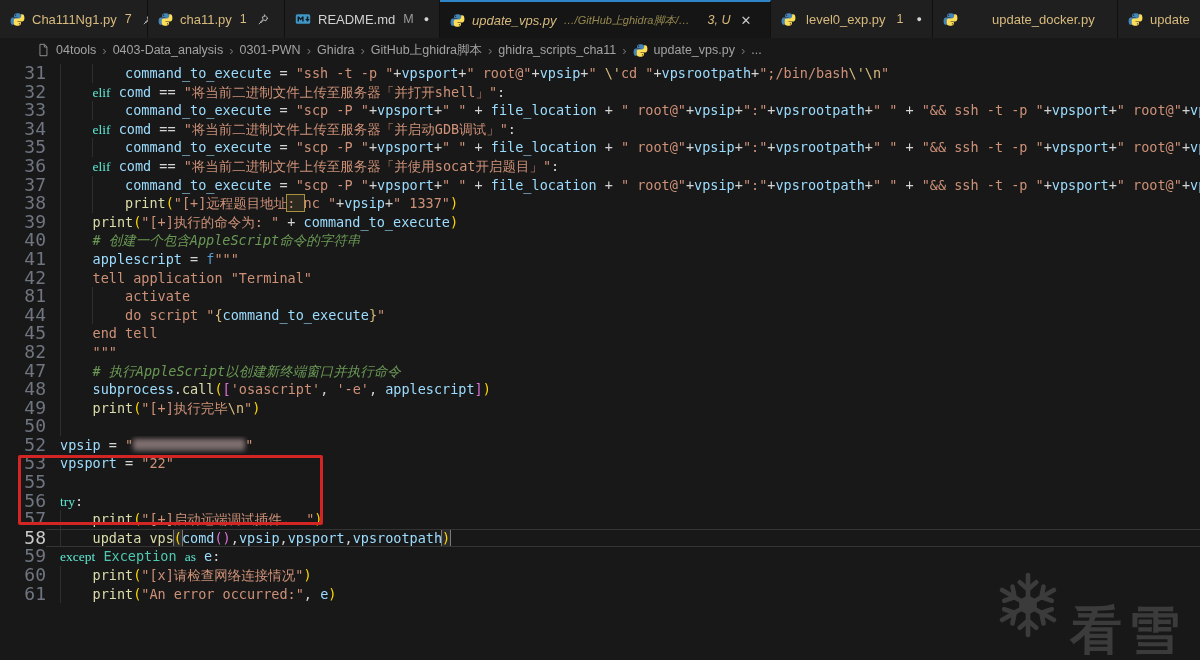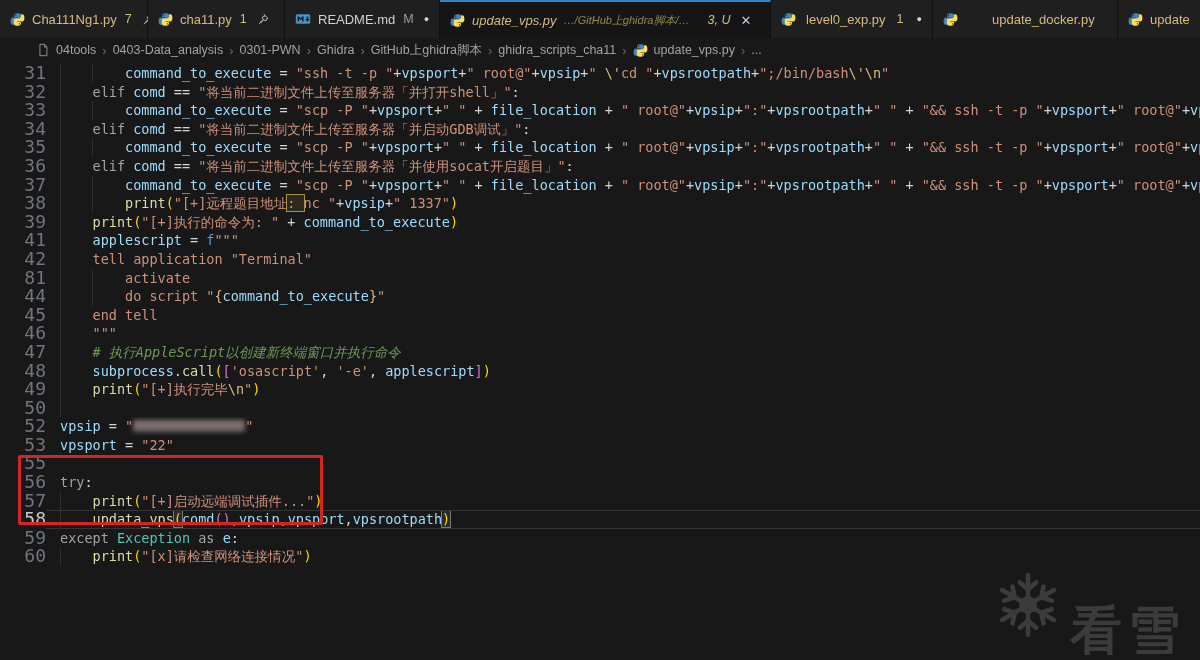--- a/index.html
+++ b/index.html
@@ -38,21 +38,21 @@
           font-family:"DejaVu Sans Mono","Liberation Mono",monospace;font-size:13.5px;}
   .lines{padding-top:2px;}
   .line{display:flex;height:18.6px;line-height:18.6px;white-space:pre;}
   .ln{width:46px;flex:none;text-align:right;color:#6f7680;font-size:18px;user-select:none;}
   .lc{flex:1;padding-left:14px;position:relative;box-sizing:border-box;height:18.6px;overflow:hidden;}
   .line.cur .ln{color:#c9c9c9;}
   .line.cur .lc{border-top:1px solid #343434;border-bottom:1px solid #343434;line-height:16.6px;}
   .guide{position:absolute;top:0;bottom:0;width:1px;background:#2e2e2e;}
   
   .pre{color:#d4d4d4;}
-  .kw{color:#a3a3a3;}
+  .kw{color:#5eead4;font-family:Liberation Serif, serif;}
   .kw2{color:#569CD6;}
   .var{color:#9CDCFE;}
   .fn{color:#DCDCAA;}
   .str{color:#CE9178;}
   .esc{color:#D7BA7D;}
   .op,.pl{color:#D4D4D4;}
   .com{color:#6A9955;font-style:italic;}
   .cls{color:#4EC9B0;}
   .b1{color:#FFD700;}
   .b2{color:#DA70D6;}
@@ -192,38 +192,40 @@
   <div class="lines">
       <div class="line"><span class="ln">31</span><span class="lc"><span class="guide" style="left: 14px;"></span><span class="guide" style="left: 46.4px;"></span><span class="pre">        </span><span class="var">command_to_execute</span><span class="op"> = </span><span class="str">"ssh -t -p "</span><span class="op">+</span><span class="var">vpsport</span><span class="op">+</span><span class="str">" root@"</span><span class="op">+</span><span class="var">vpsip</span><span class="op">+</span><span class="str">" </span><span class="esc">\'</span><span class="str">cd "</span><span class="op">+</span><span class="var">vpsrootpath</span><span class="op">+</span><span class="str">";/bin/bash</span><span class="esc">\'</span><span class="esc">\n</span><span class="str">"</span></span></div>
       <div class="line"><span class="ln">32</span><span class="lc"><span class="guide" style="left: 14px;"></span><span class="pre">    </span><span class="kw">elif</span><span class="pl"> </span><span class="var">comd</span><span class="op"> == </span><span class="str">"将当前二进制文件上传至服务器「并打开shell」"</span><span class="op">:</span></span></div>
       <div class="line"><span class="ln">33</span><span class="lc"><span class="guide" style="left: 14px;"></span><span class="guide" style="left: 46.4px;"></span><span class="pre">        </span><span class="var">command_to_execute</span><span class="op"> = </span><span class="str">"scp -P "</span><span class="op">+</span><span class="var">vpsport</span><span class="op">+</span><span class="str">" "</span><span class="op"> + </span><span class="var">file_location</span><span class="op"> + </span><span class="str">" root@"</span><span class="op">+</span><span class="var">vpsip</span><span class="op">+</span><span class="str">":"</span><span class="op">+</span><span class="var">vpsrootpath</span><span class="op">+</span><span class="str">" "</span><span class="op"> + </span><span class="str">"&amp;&amp; ssh -t -p "</span><span class="op">+</span><span class="var">vpsport</span><span class="op">+</span><span class="str">" root@"</span><span class="op">+</span><span class="var">vpsip</span></span></div>
       <div class="line"><span class="ln">34</span><span class="lc"><span class="guide" style="left: 14px;"></span><span class="pre">    </span><span class="kw">elif</span><span class="pl"> </span><span class="var">comd</span><span class="op"> == </span><span class="str">"将当前二进制文件上传至服务器「并启动GDB调试」"</span><span class="op">:</span></span></div>
       <div class="line"><span class="ln">35</span><span class="lc"><span class="guide" style="left: 14px;"></span><span class="guide" style="left: 46.4px;"></span><span class="pre">        </span><span class="var">command_to_execute</span><span class="op"> = </span><span class="str">"scp -P "</span><span class="op">+</span><span class="var">vpsport</span><span class="op">+</span><span class="str">" "</span><span class="op"> + </span><span class="var">file_location</span><span class="op"> + </span><span class="str">" root@"</span><span class="op">+</span><span class="var">vpsip</span><span class="op">+</span><span class="str">":"</span><span class="op">+</span><span class="var">vpsrootpath</span><span class="op">+</span><span class="str">" "</span><span class="op"> + </span><span class="str">"&amp;&amp; ssh -t -p "</span><span class="op">+</span><span class="var">vpsport</span><span class="op">+</span><span class="str">" root@"</span><span class="op">+</span><span class="var">vpsip</span></span></div>
       <div class="line"><span class="ln">36</span><span class="lc"><span class="guide" style="left: 14px;"></span><span class="pre">    </span><span class="kw">elif</span><span class="pl"> </span><span class="var">comd</span><span class="op"> == </span><span class="str">"将当前二进制文件上传至服务器「并使用socat开启题目」"</span><span class="op">:</span></span></div>
       <div class="line"><span class="ln">37</span><span class="lc"><span class="guide" style="left: 14px;"></span><span class="guide" style="left: 46.4px;"></span><span class="pre">        </span><span class="var">command_to_execute</span><span class="op"> = </span><span class="str">"scp -P "</span><span class="op">+</span><span class="var">vpsport</span><span class="op">+</span><span class="str">" "</span><span class="op"> + </span><span class="var">file_location</span><span class="op"> + </span><span class="str">" root@"</span><span class="op">+</span><span class="var">vpsip</span><span class="op">+</span><span class="str">":"</span><span class="op">+</span><span class="var">vpsrootpath</span><span class="op">+</span><span class="str">" "</span><span class="op"> + </span><span class="str">"&amp;&amp; ssh -t -p "</span><span class="op">+</span><span class="var">vpsport</span><span class="op">+</span><span class="str">" root@"</span><span class="op">+</span><span class="var">vpsip</span></span></div>
       <div class="line"><span class="ln">38</span><span class="lc"><span class="guide" style="left: 14px;"></span><span class="guide" style="left: 46.4px;"></span><span class="pre">        </span><span class="fn">print</span><span class="b1">(</span><span class="str">"[+]远程题目地址</span><span class="boxed">: </span><span class="str">nc "</span><span class="op">+</span><span class="var">vpsip</span><span class="op">+</span><span class="str">" 1337"</span><span class="b1">)</span></span></div>
       <div class="line"><span class="ln">39</span><span class="lc"><span class="guide" style="left: 14px;"></span><span class="pre">    </span><span class="fn">print</span><span class="b1">(</span><span class="str">"[+]执行的命令为: "</span><span class="op"> + </span><span class="var">command_to_execute</span><span class="b1">)</span></span></div>
+      <div class="line"><span class="ln">40</span><span class="lc"><span class="guide" style="left: 14px;"></span><span class="pre">    </span><span class="com"># 创建一个包含AppleScript命令的字符串</span></span></div>
       <div class="line"><span class="ln">41</span><span class="lc"><span class="guide" style="left: 14px;"></span><span class="pre">    </span><span class="var">applescript</span><span class="op"> = </span><span class="kw2">f</span><span class="str">"""</span></span></div>
       <div class="line"><span class="ln">42</span><span class="lc"><span class="guide" style="left: 14px;"></span><span class="pre">    </span><span class="str">tell application "Terminal"</span></span></div>
       <div class="line"><span class="ln">81</span><span class="lc"><span class="guide" style="left: 14px;"></span><span class="guide" style="left: 46.4px;"></span><span class="pre">        </span><span class="str">activate</span></span></div>
       <div class="line"><span class="ln">44</span><span class="lc"><span class="guide" style="left: 14px;"></span><span class="guide" style="left: 46.4px;"></span><span class="pre">        </span><span class="str">do script "</span><span class="esc">{</span><span class="var">command_to_execute</span><span class="esc">}</span><span class="str">"</span></span></div>
       <div class="line"><span class="ln">45</span><span class="lc"><span class="guide" style="left: 14px;"></span><span class="pre">    </span><span class="str">end tell</span></span></div>
-      <div class="line"><span class="ln">46</span><span class="lc"><span class="guide" style="left: 14px;"></span><span class="pre">    </span><span class="str">"""</span></span></div>
+      <div class="line"><span class="ln">82</span><span class="lc"><span class="guide" style="left: 14px;"></span><span class="pre">    </span><span class="str">"""</span></span></div>
       <div class="line"><span class="ln">47</span><span class="lc"><span class="guide" style="left: 14px;"></span><span class="pre">    </span><span class="com"># 执行AppleScript以创建新终端窗口并执行命令</span></span></div>
       <div class="line"><span class="ln">48</span><span class="lc"><span class="guide" style="left: 14px;"></span><span class="pre">    </span><span class="var">subprocess</span><span class="op">.</span><span class="fn">call</span><span class="b1">(</span><span class="b2">[</span><span class="str">'osascript'</span><span class="op">, </span><span class="str">'-e'</span><span class="op">, </span><span class="var">applescript</span><span class="b2">]</span><span class="b1">)</span></span></div>
       <div class="line"><span class="ln">49</span><span class="lc"><span class="guide" style="left: 14px;"></span><span class="pre">    </span><span class="fn">print</span><span class="b1">(</span><span class="str">"[+]执行完毕</span><span class="esc">\n</span><span class="str">"</span><span class="b1">)</span></span></div>
       <div class="line"><span class="ln">50</span><span class="lc"><span class="guide" style="left: 14px;"></span></span></div>
       <div class="line"><span class="ln">52</span><span class="lc"><span class="var">vpsip</span><span class="op"> = </span><span class="str">"</span><span class="redact"></span><span class="str">"</span></span></div>
       <div class="line"><span class="ln">53</span><span class="lc"><span class="var">vpsport</span><span class="op"> = </span><span class="str">"22"</span></span></div>
       <div class="line"><span class="ln">55</span><span class="lc"></span></div>
       <div class="line"><span class="ln">56</span><span class="lc"><span class="kw">try</span><span class="op">:</span></span></div>
       <div class="line"><span class="ln">57</span><span class="lc"><span class="guide" style="left: 14px;"></span><span class="pre">    </span><span class="fn">print</span><span class="b1">(</span><span class="str">"[+]启动远端调试插件..."</span><span class="b1">)</span></span></div>
       <div class="line cur"><span class="ln">58</span><span class="lc"><span class="guide" style="left: 14px;"></span><span class="pre">    </span><span class="fn">updata_vps</span><span class="bm">(</span><span class="var">comd</span><span class="b2">(</span><span class="b2">)</span><span class="op">,</span><span class="var">vpsip</span><span class="op">,</span><span class="var">vpsport</span><span class="op">,</span><span class="var">vpsrootpath</span><span class="bm">)</span></span></div>
       <div class="line"><span class="ln">59</span><span class="lc"><span class="kw">except</span><span class="pl"> </span><span class="cls">Exception</span><span class="pl"> </span><span class="kw">as</span><span class="pl"> </span><span class="var">e</span><span class="op">:</span></span></div>
       <div class="line"><span class="ln">60</span><span class="lc"><span class="guide" style="left: 14px;"></span><span class="pre">    </span><span class="fn">print</span><span class="b1">(</span><span class="str">"[x]请检查网络连接情况"</span><span class="b1">)</span></span></div>
+      <div class="line"><span class="ln">61</span><span class="lc"><span class="guide" style="left: 14px;"></span><span class="pre">    </span><span class="fn">print</span><span class="b1">(</span><span class="str">"An error occurred:"</span><span class="op">, </span><span class="var">e</span><span class="b1">)</span></span></div>
     </div>
 </div>
 <div class="anno"></div>
 <div class="wm">
   <span class="flake"><svg viewBox="0 0 64 64" width="66" height="66" stroke="#3b3b3b" stroke-width="4.5" fill="none" stroke-linecap="round">
         <g>
           <path d="M32 3v58"></path>
           <path d="M24 10l8 7 8-7"></path>
           <path d="M24 54l8-7 8 7"></path>
         </g>

